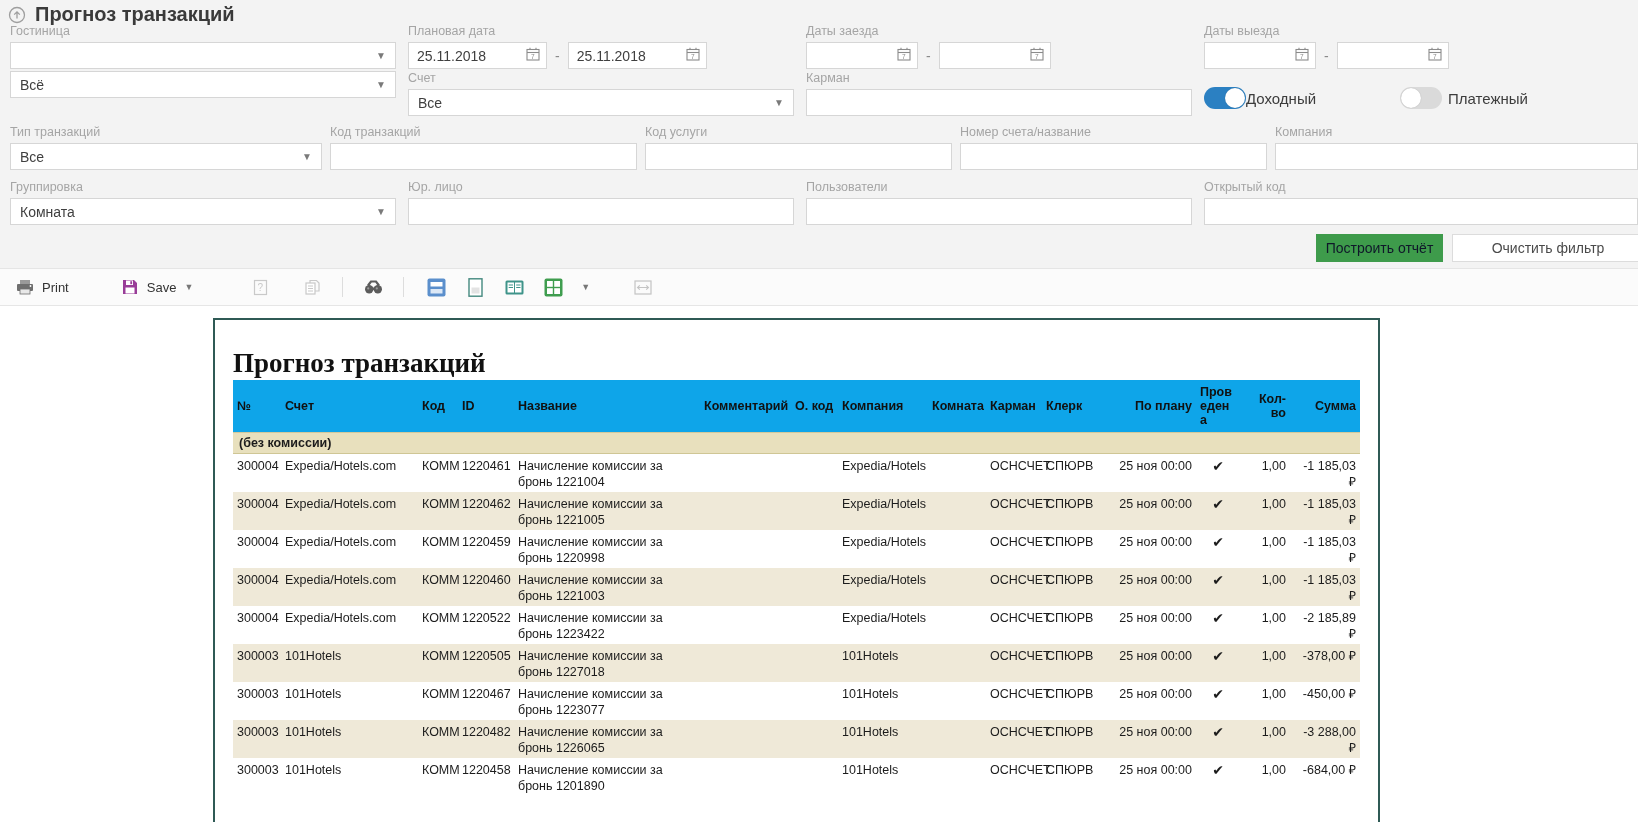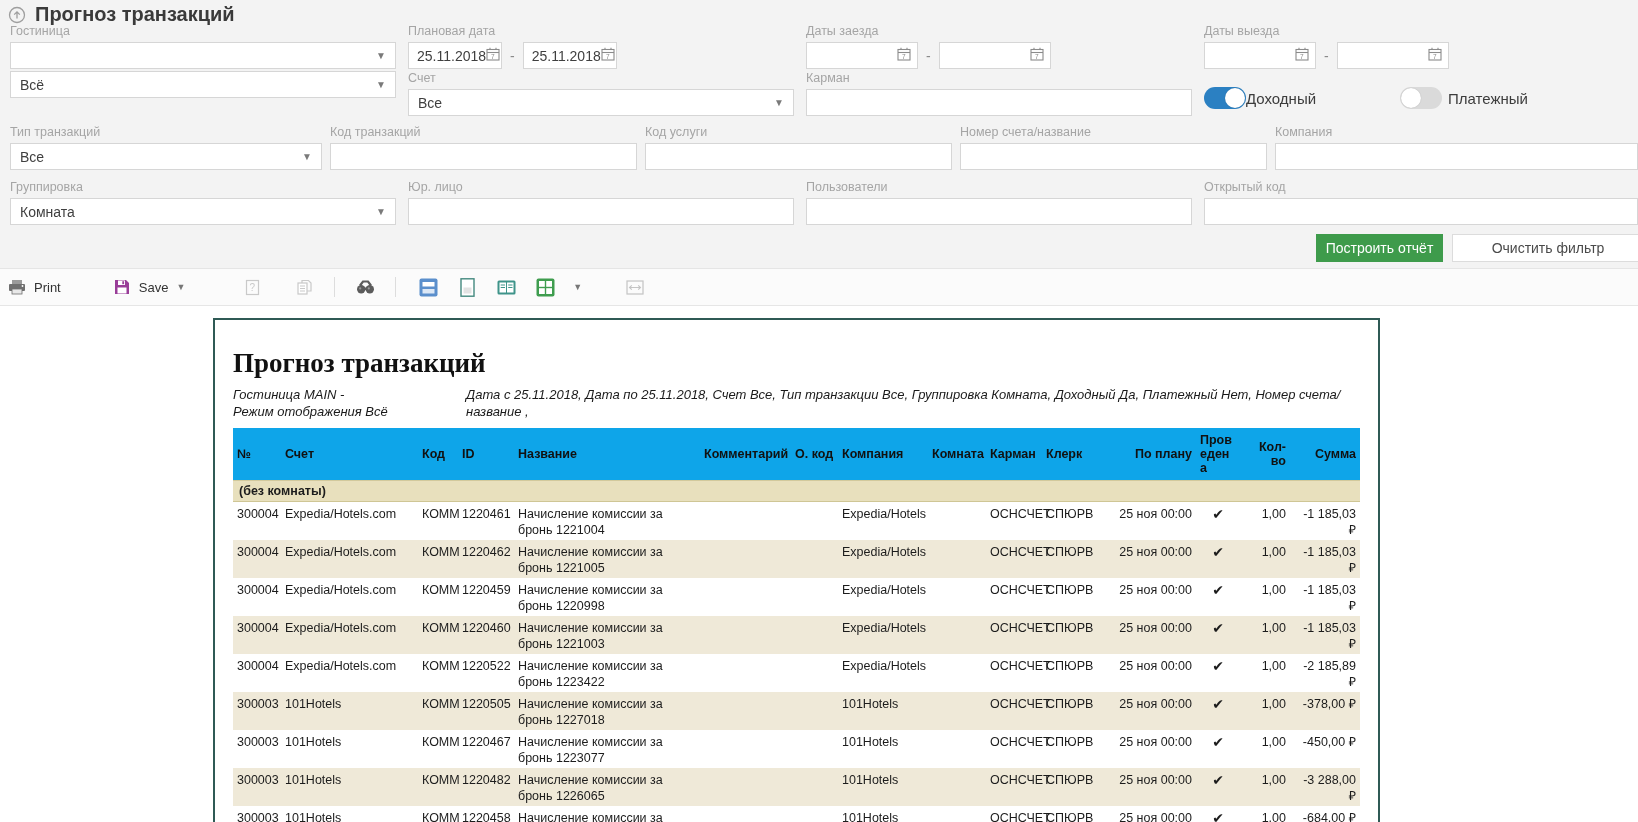--- a/index.html
+++ b/index.html
@@ -23,43 +23,43 @@
   .ff { position:absolute; }
   .ff-label { display:block; font-size:12.5px; color:#a5a5a5; margin-bottom:3px; height:15px; }
   .sel, .tinput, .dinput {
     height:27px; background:#fff; border:1px solid #d6d6d6;
     font-size:14px; color:#3f3f3f;
   }
   .sel { display:flex; align-items:center; justify-content:space-between; padding:0 9px; cursor:pointer; }
   .sel .arrow { color:#7a7a7a; font-size:10px; }
   .tinput { width:100%; padding:0 8px; font-family:"Liberation Sans",sans-serif; outline:none; }
   .date-row { display:flex; align-items:center; }
-  .dinput { width:94px; display:flex; align-items:center; justify-content:space-between; padding:0 6px 0 8px; cursor:text; }
+  .dinput { width:139px; display:flex; align-items:center; justify-content:space-between; padding:0 6px 0 8px; cursor:text; }
   .dinput.narrow { width:112px; }
   .date-dash { margin:0 8px; color:#8a8a8a; font-size:14px; }
   .cal-icon { flex:0 0 auto; }
 
   .toggle-wrap { position:absolute; display:flex; align-items:center; cursor:pointer;text-align:right; }
   .switch { width:42px; height:22px; border-radius:12px; position:relative; flex:0 0 auto; }
   .switch.on { background:#2b80c2; }
   .switch.off { background:#dadada; }
   .switch .knob { position:absolute; top:1px; width:20px; height:20px; border-radius:50%; background:#fff; box-shadow:0 0 1px rgba(0,0,0,.25); }
   .switch.on .knob { right:1px; }
   .switch.off .knob { left:1px; }
   .toggle-label { font-size:15px; color:#3c3c3c; }
 
   .btn { position:absolute; top:234px; height:28px; font-size:14px; display:flex; align-items:center; justify-content:center; cursor:pointer; border:1px solid transparent; }
-  .btn-green { background:#3e9b4b; border-color:#3e9b4b; color:#ffffff; }
+  .btn-green { background:#3e9b4b; border-color:#3e9b4b; color:#0f172a; }
   .btn-white { background:#fff; border-color:#dcdcdc; color:#4a4a4a; }
 
   
   .toolbar {
     width:1638px; height:38px; background:#fbfbfb;
     border-top:1px solid #e5e5e5; border-bottom:1px solid #e6e6e6;
-    display:flex; align-items:center; gap:12px;
+    display:flex; align-items:center; padding-left:8px;gap:12px;
   }
   .tb-btn { display:flex; align-items:center; gap:6px; background:none; border:none; font-family:"Liberation Sans",sans-serif; font-size:13px; color:#333; padding:4px 6px; cursor:pointer; }
   .tb-caret { color:#777; font-size:9px; margin-left:2px; }
   .tb-icon { display:inline-flex; align-items:center; justify-content:center; width:22px; height:20px; }
   .tb-icon.clickable { cursor:pointer; }
   .tb-sep { width:1px; height:20px; background:#ddd; margin:0 7px; }
   .tb-gap { width:14px; }
   .view-ico { width:19px; height:19px; margin:0 4px; display:inline-flex; align-items:center; justify-content:center; cursor:pointer; }
 
   
@@ -385,27 +385,20 @@
       <svg width="18" height="15" viewBox="0 0 18 15">
           <rect x="1" y="1" width="16" height="13" fill="none" stroke="#c4c4c4" stroke-width="1.2"></rect>
           <path d="M4 7.5 h10 M5.8 5.3 L3.5 7.5 L5.8 9.7 M12.2 5.3 L14.5 7.5 L12.2 9.7" fill="none" stroke="#c4c4c4" stroke-width="1.1"></path>
         </svg>
     </span>
   </div>
 
   <div class="viewer">
     <div class="report-page">
       <div class="report-title">Прогноз транзакций</div>
-      <div class="report-subtitle">
-        <div class="sub-left">
-          <div>Гостиница MAIN -</div>
-          <div>Режим отображения Всё</div>
-        </div>
-        <div class="sub-right">Дата с 25.11.2018, Дата по 25.11.2018, Счет Все, Тип транзакции Все, Группировка Комната, Доходный Да, Платежный Нет, Номер счета/название ,</div>
-      </div>
       <table class="rpt" id="report-table">
           <colgroup>
             <col style="width:48px">
             <col style="width:137px">
             <col style="width:40px">
             <col style="width:56px">
             <col style="width:186px">
             <col style="width:91px">
             <col style="width:47px">
             <col style="width:90px">
@@ -431,21 +424,21 @@
               <th class="col-pocket">Карман</th>
               <th class="col-clerk">Клерк</th>
               <th class="col-planned t-right">По плану</th>
               <th class="col-done">Проведена</th>
               <th class="col-qty t-right">Кол-во</th>
               <th class="col-sum t-right">Сумма</th>
             </tr>
           </thead>
           <tbody>
             <tr class="group-row">
-              <td colspan="15">(без комнаты)</td>
+              <td colspan="15">(без комиссии)</td>
             </tr>
             <tr class="">
               <td class="col-num">300004</td>
               <td class="col-account">Expedia/Hotels.com</td>
               <td class="col-code">КОММ</td>
               <td class="col-id">1220461</td>
               <td class="col-name">Начисление комиссии за бронь 1221004</td>
               <td class="col-comment"></td>
               <td class="col-ocode"></td>
               <td class="col-company">Expedia/Hotels</td>

